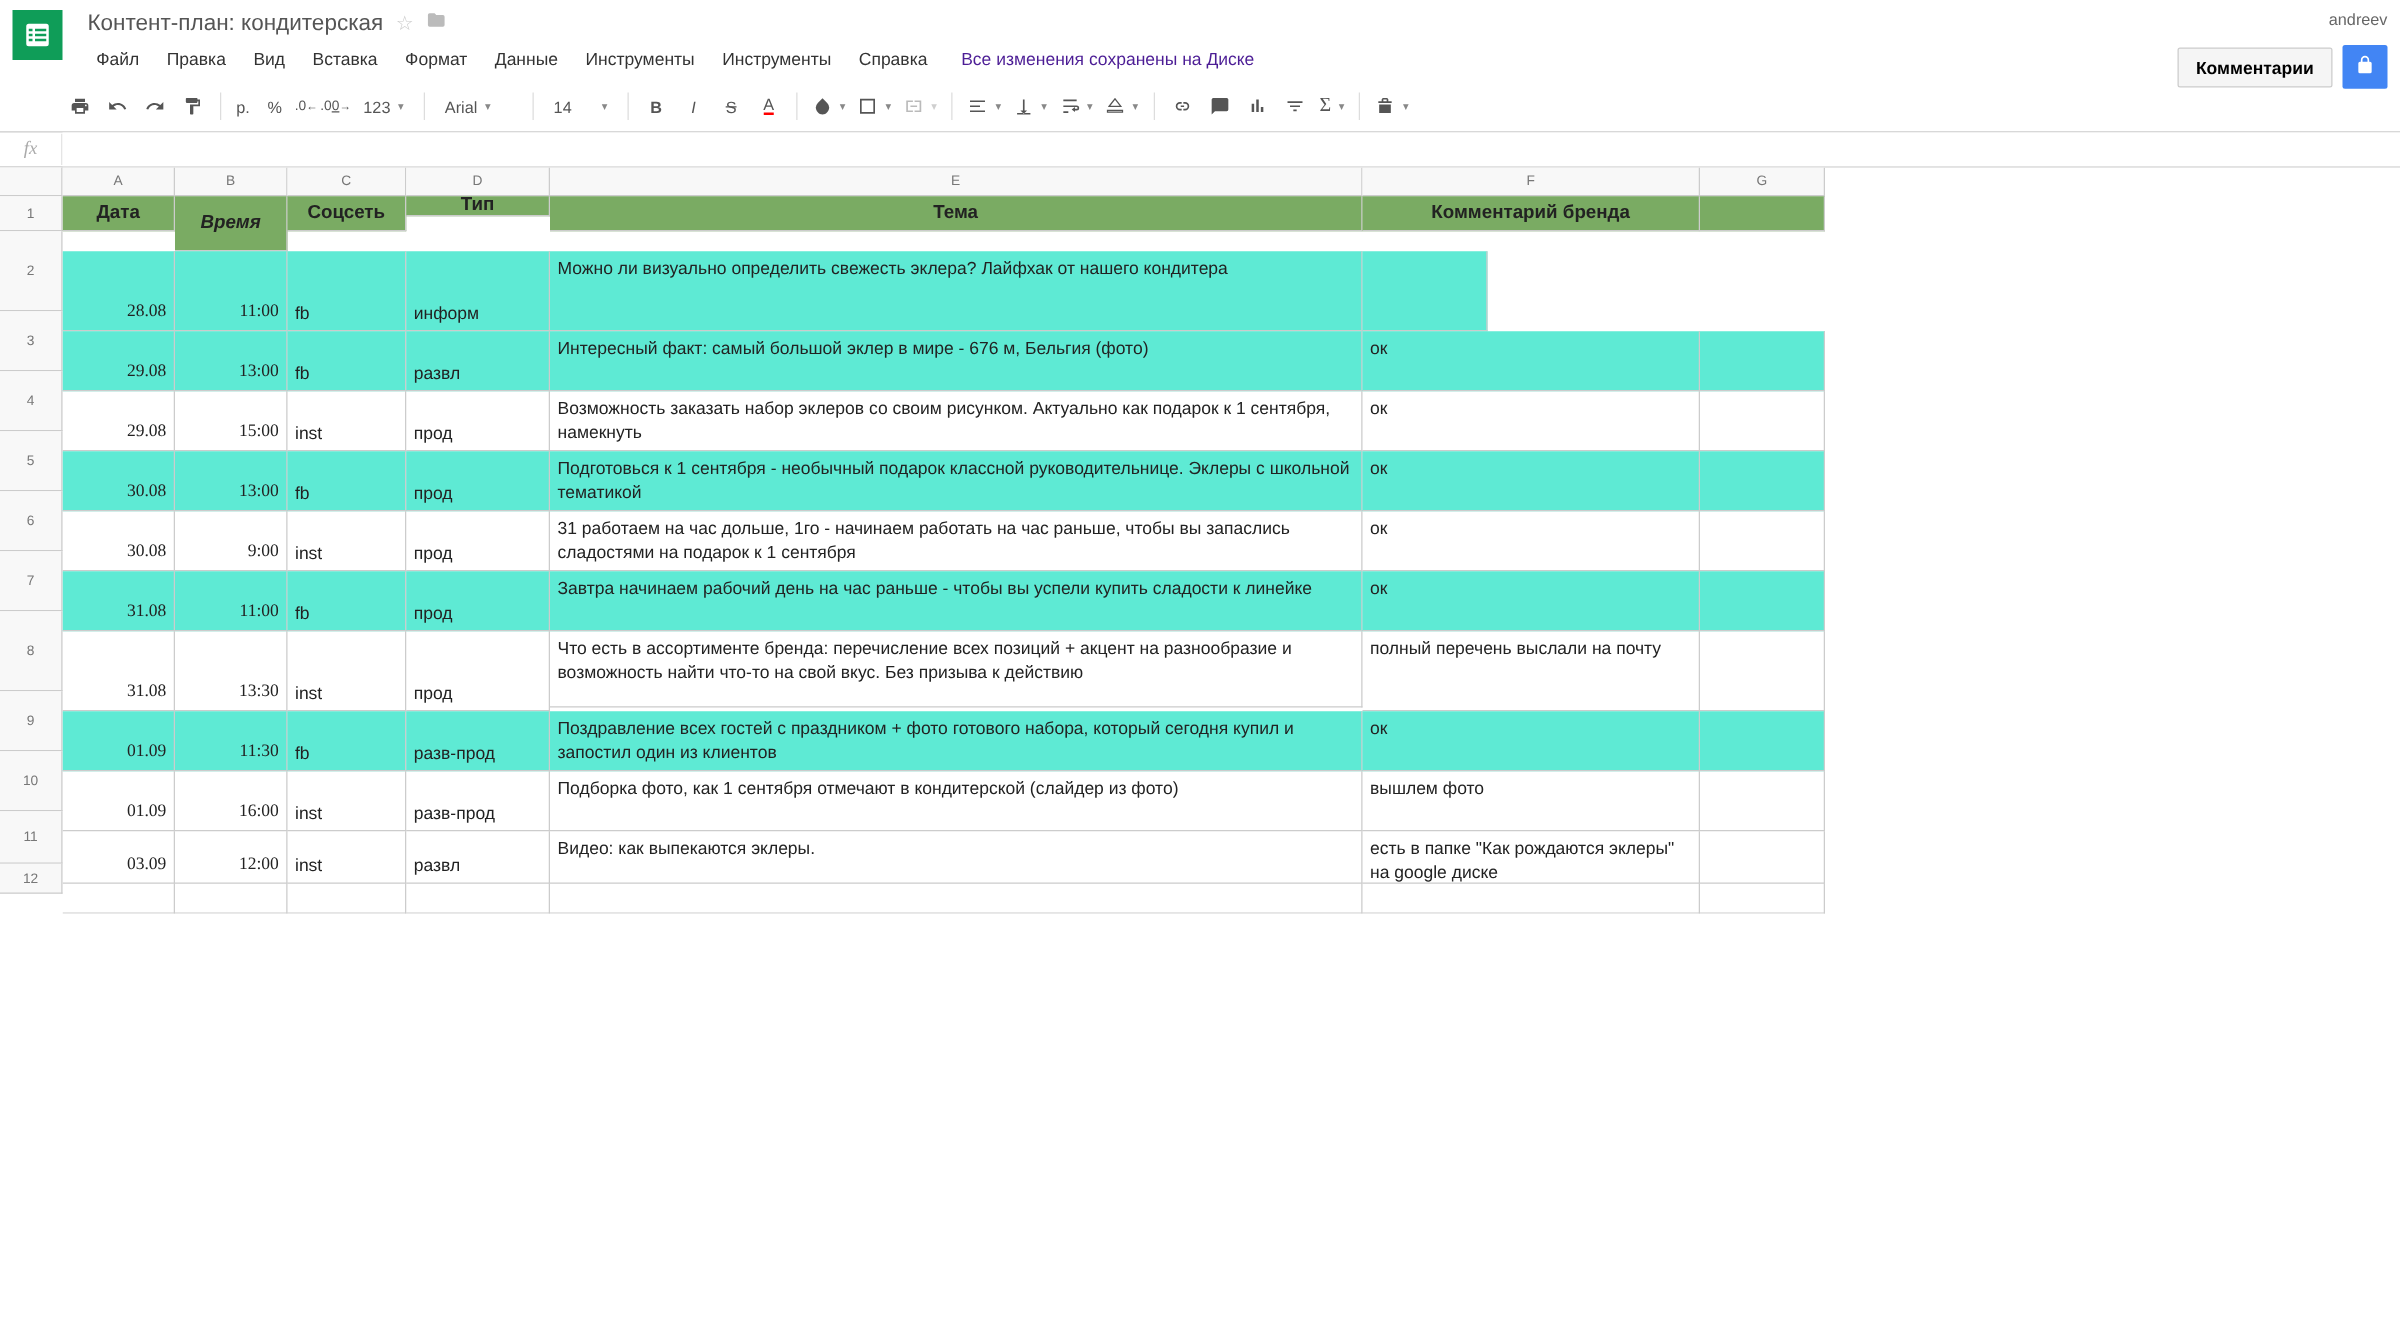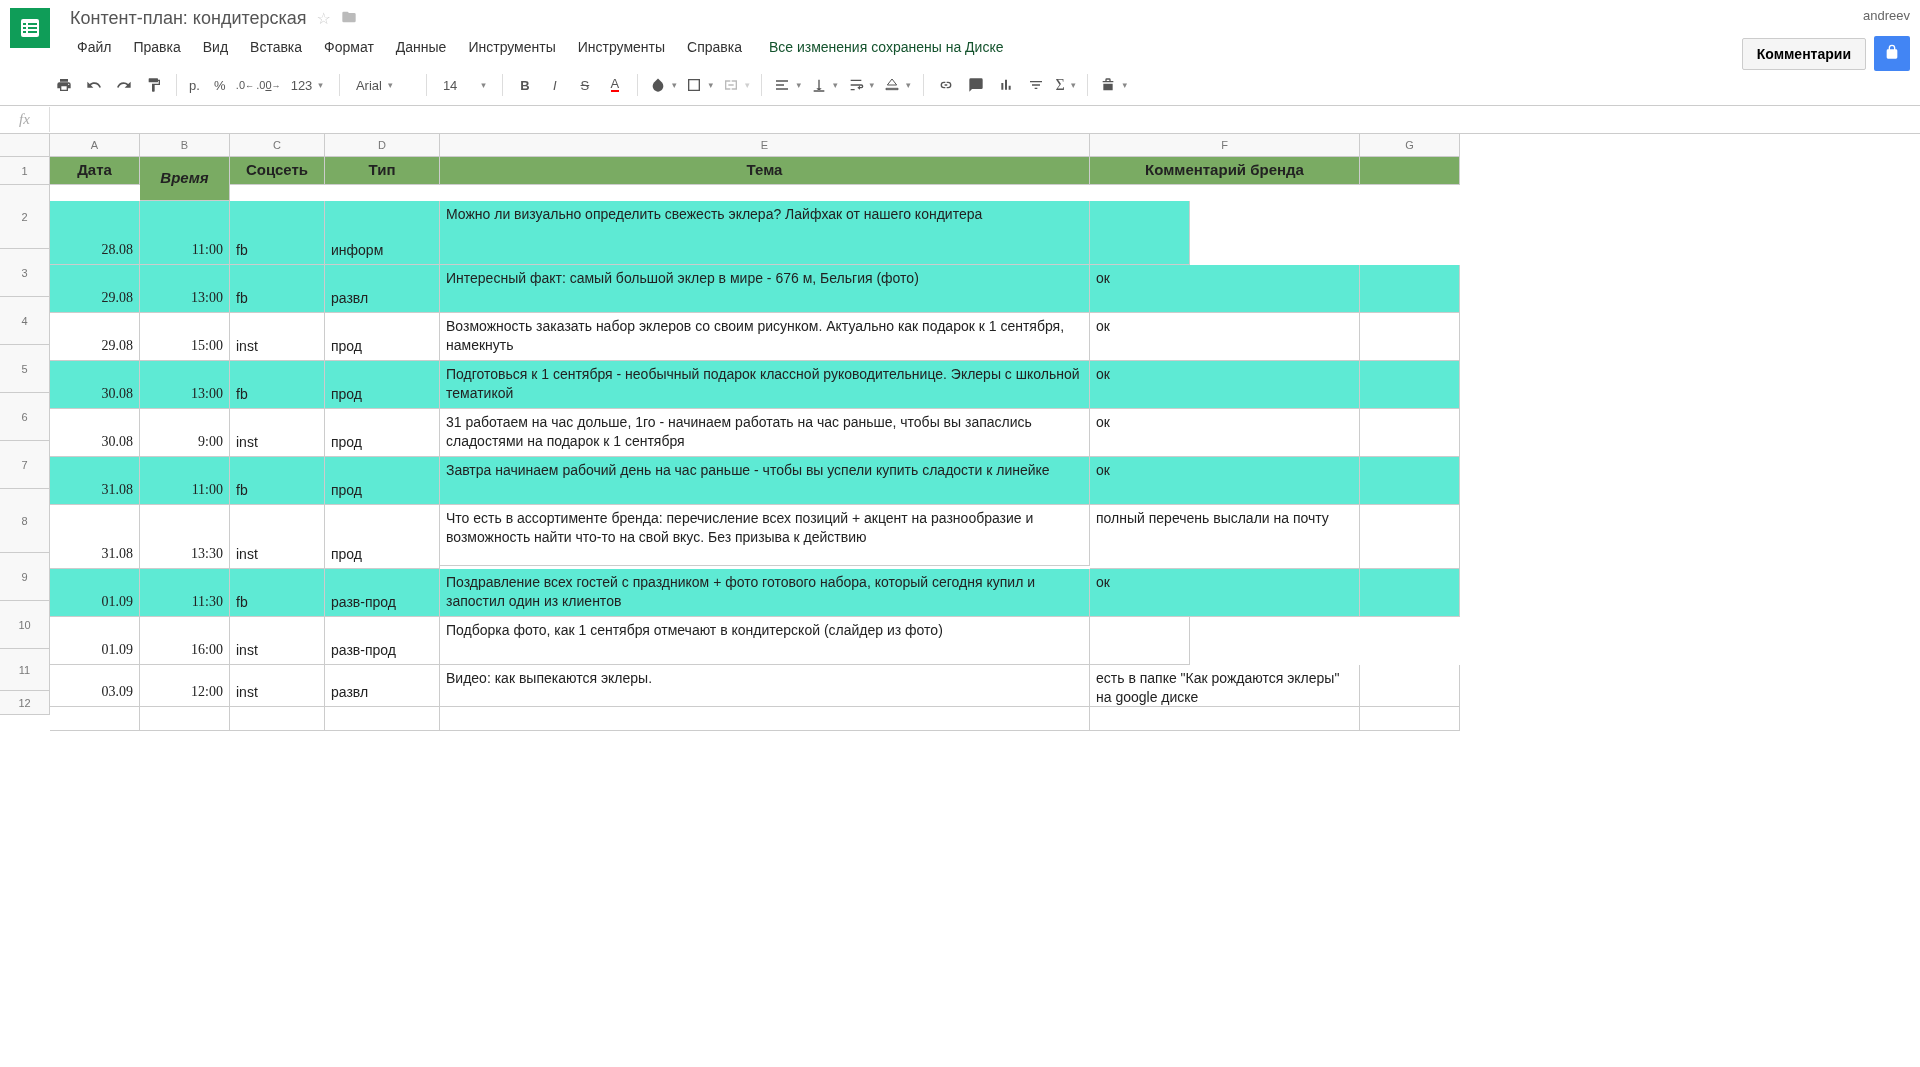--- a/index.html
+++ b/index.html
@@ -7,21 +7,21 @@
   
   .app-header { display: flex; align-items: flex-start; padding: 8px 10px 0 10px; }
   .logo { width: 40px; height: 40px; background: #0f9d58; display: flex; align-items: center; justify-content: center; margin-right: 20px; }
   .logo svg { fill: white; }
   .title-area { flex: 1; }
   .title-row { display: flex; align-items: center; gap: 10px; }
   .doc-title { font-size: 18px; color: #555; font-weight: normal; }
   .star-icon, .folder-icon { color: #ccc; font-size: 16px; cursor: pointer; }
   .menu-row { display: flex; align-items: center; gap: 8px; margin-top: 6px; font-size: 14px; color: #333; }
   .menu-item { padding: 4px 7px; cursor: pointer; border-radius: 2px; }
-  .status-text { color: #14532d; margin-left: 12px; font-size: 14px; text-align: center; }
+  .status-text { color: #4c1d95; margin-left: 12px; font-size: 14px; text-align: center; }
   .right-header { display: flex; align-items: center; gap: 10px; }
   .user-name { color: #666; font-size: 13px; }
   .comments-btn { border: 1px solid #ccc; background: #f5f5f5; padding: 7px 14px; font-size: 14px; font-weight: bold; border-radius: 2px; cursor: pointer; }
   .share-btn { background: #4285f4; color: white; padding: 8px 10px; border: none; border-radius: 2px; cursor: pointer; }
   
   .toolbar { display: flex; align-items: center; padding: 6px 50px; border-bottom: 1px solid #ccc; gap: 2px; margin-top: 6px; }
   .tb-btn { width: 28px; height: 28px; display: flex; align-items: center; justify-content: center; cursor: pointer; color: #555; border-radius: 2px; }
   .tb-sep { width: 1px; height: 22px; background: #ddd; margin: 0 6px; }
   .tb-combo { display: flex; align-items: center; padding: 0 8px; height: 26px; cursor: pointer; border-radius: 2px; gap: 6px; color: #555; }
   .chev { font-size: 9px; color: #888; }
@@ -266,21 +266,21 @@
         <div class="col-header colD">D</div>
         <div class="col-header colE">E</div>
         <div class="col-header colF">F</div>
         <div class="col-header colG">G</div>
       </div>
     <div id="data-rows">
         <div class="data-row">
           <div class="cell header-cell colA" style="height: 28px;">Дата</div>
           <div class="cell header-cell colB" style="height: 44px; font-style: italic;">Время</div>
           <div class="cell header-cell colC" style="height: 28px;">Соцсеть</div>
-          <div class="cell header-cell colD" style="height: 28px;">Тип</div>
+          <div class="cell header-cell colD" style="height: 16px;">Тип</div>
           <div class="cell header-cell colE" style="height: 28px;">Тема</div>
           <div class="cell header-cell colF" style="height: 28px;">Комментарий бренда</div>
           <div class="cell header-cell colG" style="height: 28px;"></div>
         </div>
         <div class="data-row alt-row">
           <div class="cell content-cell colA r" style="height: 64px;">28.08</div>
           <div class="cell content-cell colB r" style="height: 64px;">11:00</div>
           <div class="cell content-cell colC l" style="height: 64px;">fb</div>
           <div class="cell content-cell colD l" style="height: 64px;">информ</div>
           <div class="cell content-cell colE l vtop" style="height: 64px;">Можно ли визуально определить свежесть эклера? Лайфхак от нашего кондитера</div>
@@ -348,20 +348,21 @@
           <div class="cell content-cell colE l vtop" style="height: 48px;">Поздравление всех гостей с праздником + фото готового набора, который сегодня купил и запостил один из клиентов</div>
           <div class="cell content-cell colF l vtop" style="height: 48px;">ок</div>
           <div class="cell content-cell colG l" style="height: 48px;"></div>
         </div>
         <div class="data-row">
           <div class="cell content-cell colA r" style="height: 48px;">01.09</div>
           <div class="cell content-cell colB r" style="height: 48px;">16:00</div>
           <div class="cell content-cell colC l" style="height: 48px;">inst</div>
           <div class="cell content-cell colD l" style="height: 48px;">разв-прод</div>
           <div class="cell content-cell colE l vtop" style="height: 48px;">Подборка фото, как 1 сентября отмечают в кондитерской (слайдер из фото)</div>
+          <div class="cell content-cell colF l vtop" style="height: 48px;">вышлем фото</div>
           <div class="cell content-cell colG l" style="height: 48px;"></div>
         </div>
         <div class="data-row">
           <div class="cell content-cell colA r" style="height: 42px;">03.09</div>
           <div class="cell content-cell colB r" style="height: 42px;">12:00</div>
           <div class="cell content-cell colC l" style="height: 42px;">inst</div>
           <div class="cell content-cell colD l" style="height: 42px;">развл</div>
           <div class="cell content-cell colE l vtop" style="height: 42px;">Видео: как выпекаются эклеры.</div>
           <div class="cell content-cell colF l vtop" style="height: 42px;">есть в папке "Как рождаются эклеры" на google диске</div>
           <div class="cell content-cell colG l" style="height: 42px;"></div>

